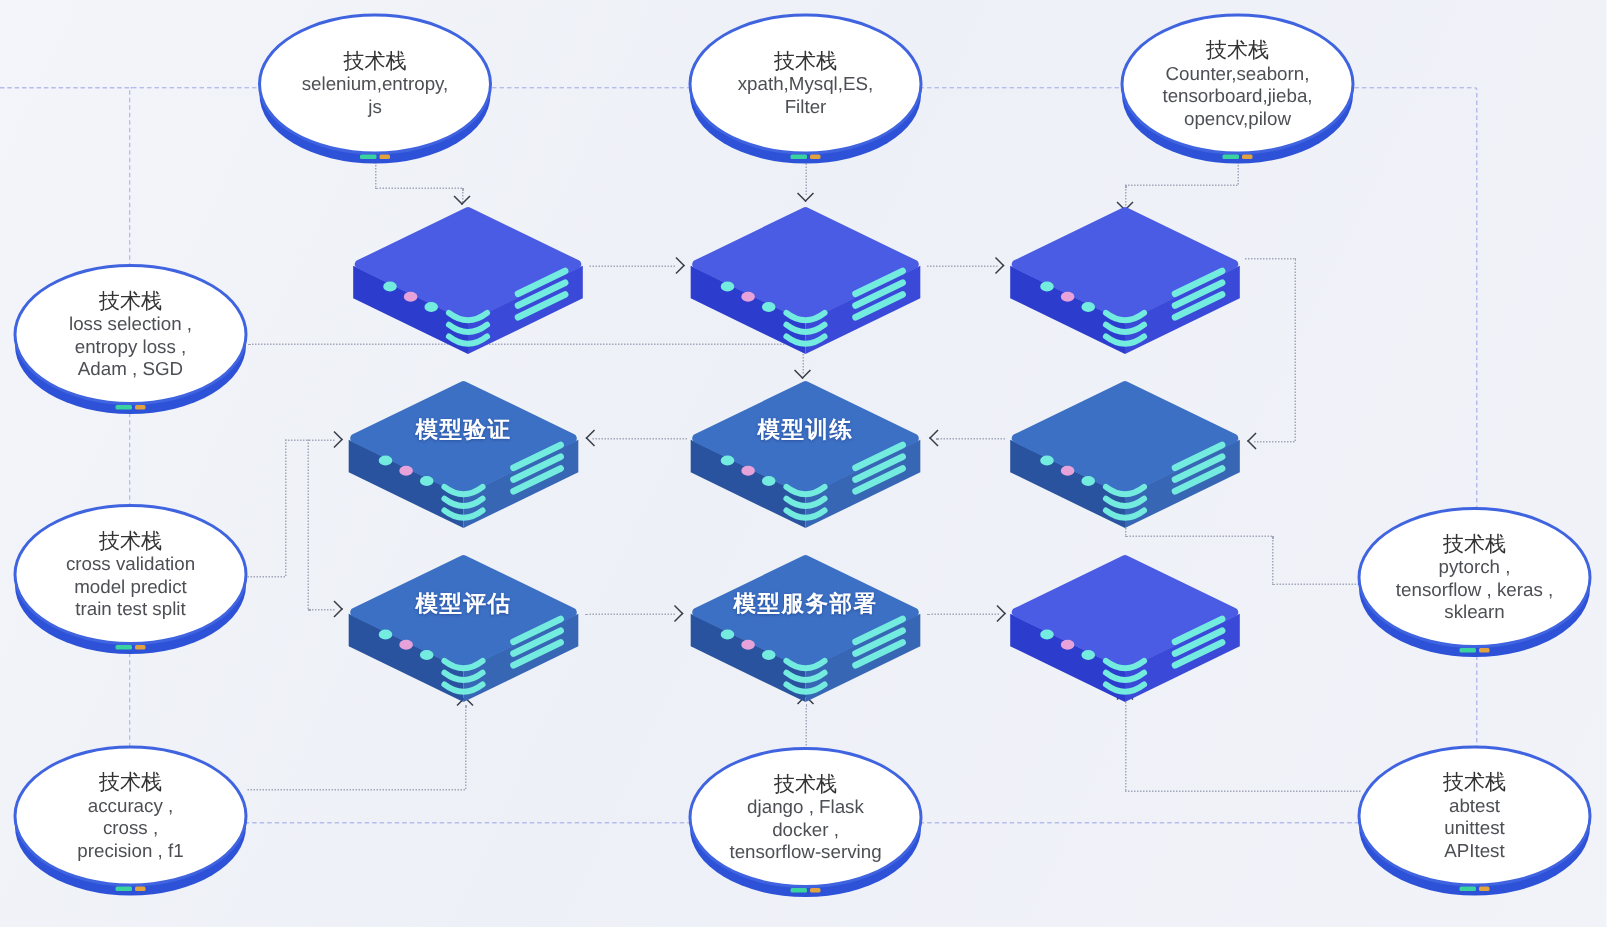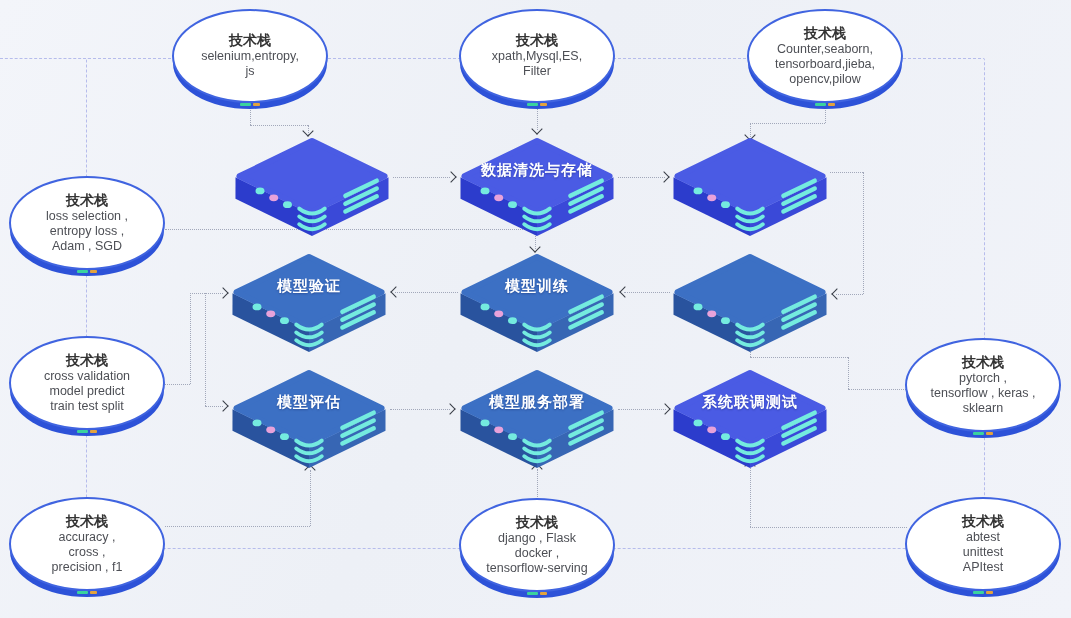--- a/index.html
+++ b/index.html
@@ -27,21 +27,21 @@
   .v-steel{--ft:var(--steel_top);--fl:var(--steel_left);--fr:var(--steel_right)}
   .ml{position:absolute;top:25px;left:0;width:100%;text-align:center;
       color:#fff;font-size:15px;font-weight:700;letter-spacing:1px;
       text-shadow:0 1px 2px rgba(10,20,80,.35);z-index:4;pointer-events:none}
   
   .node{position:absolute;width:156px;height:94px;background:#fff;
         border:2.5px solid var(--node_border,#4064e0);border-radius:50%;
         box-shadow:0 7px 0 -1px var(--node_rim,#2d52d8);
         display:flex;flex-direction:column;align-items:center;justify-content:center;
         z-index:5;box-sizing:border-box;padding:4px 6px}
-  .nt{font-size:14px;font-weight:700;color:#333;line-height:1.2}
+  .nt{font-size:14px;font-weight:400;color:#333;line-height:1.2}
   .nl{font-size:12.5px;color:#4d4f55;line-height:1.22;white-space:nowrap}
   .rim{position:absolute;bottom:-5px;left:50%;transform:translateX(-50%);
        display:flex;gap:2px;align-items:center}
   .rim .g{width:11px;height:3px;background:var(--rim_green,#3ad29e);border-radius:1px}
   .rim .o{width:7px;height:3px;background:var(--rim_orange,#e2a23e);border-radius:1px}
 </style>
 </head>
 <body>
 
 <svg width="0" height="0" style="position:absolute">
@@ -135,21 +135,20 @@
 
 <div class="module v-indigo" style="left:233px;top:136px">
   <svg viewBox="0 0 160 106">
       <use href="#isobox"></use>
     </svg>
 </div>
 <div class="module v-indigo" style="left:458px;top:136px">
   <svg viewBox="0 0 160 106">
       <use href="#isobox"></use>
     </svg>
-  <div class="ml">数据清洗与存储</div>
 </div>
 <div class="module v-indigo" style="left:671px;top:136px">
   <svg viewBox="0 0 160 106">
       <use href="#isobox"></use>
     </svg>
 </div>
 <div class="module v-steel" style="left:230px;top:252px">
   <svg viewBox="0 0 160 106">
       <use href="#isobox"></use>
     </svg>
@@ -175,21 +174,20 @@
 <div class="module v-steel" style="left:458px;top:368px">
   <svg viewBox="0 0 160 106">
       <use href="#isobox"></use>
     </svg>
   <div class="ml">模型服务部署</div>
 </div>
 <div class="module v-indigo" style="left:671px;top:368px">
   <svg viewBox="0 0 160 106">
       <use href="#isobox"></use>
     </svg>
-  <div class="ml">系统联调测试</div>
 </div>
 
 <div class="node" style="left:172px;top:9px">
   <div class="nt">技术栈</div>
   <div class="nl">selenium,entropy,</div>
   <div class="nl">js</div>
   <div class="nl"></div>
   <div class="rim">
       <span class="g"></span>
       <span class="o"></span>

